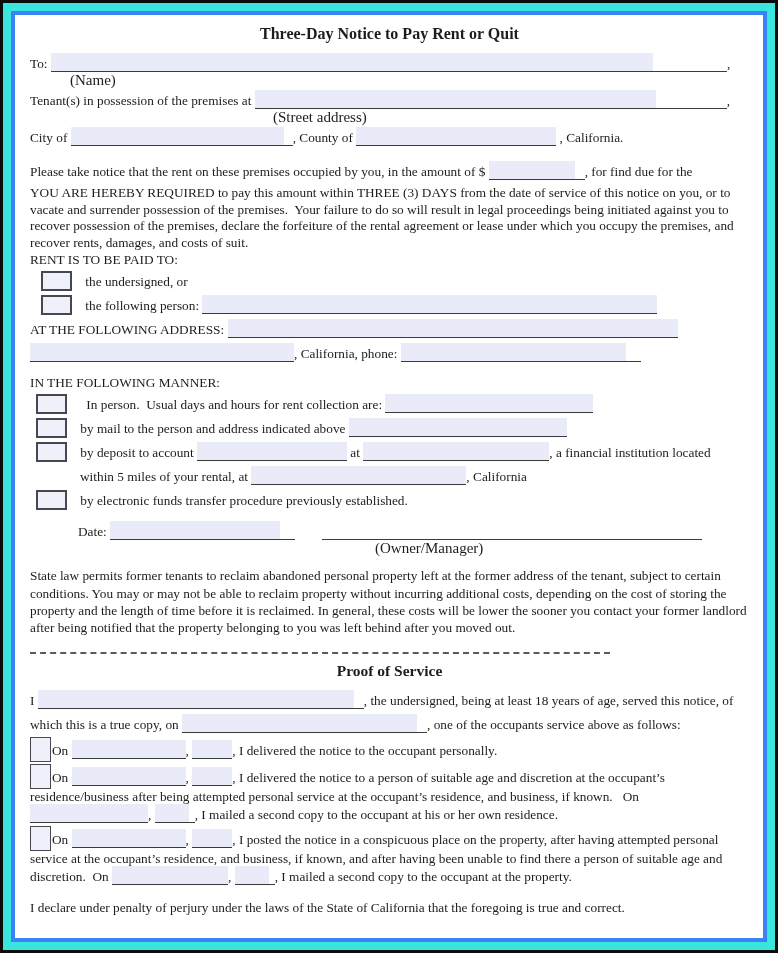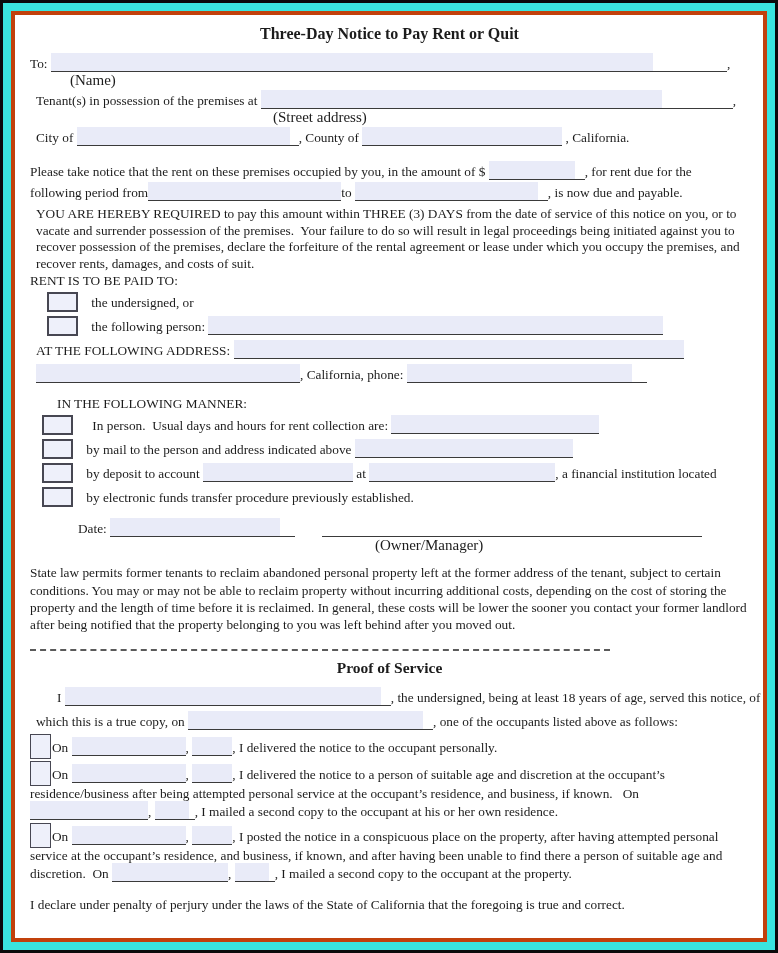--- a/index.html
+++ b/index.html
@@ -1,40 +1,40 @@
 <!DOCTYPE html>
 <html><head>
 <meta charset="utf-8">
 <style>
   html,body{margin:0;padding:0;}
   body{width:778px;height:953px;overflow:hidden;background:#ffffff;}
   .frame-outer{box-sizing:border-box;width:778px;height:953px;background:#0b0b0b;padding:3px;}
   .frame-cyan{box-sizing:border-box;width:100%;height:100%;background:#3ae5de;padding:8px;}
-  .page{box-sizing:border-box;width:100%;height:100%;background:#ffffff;border:4px solid #c2410c;
+  .page{box-sizing:border-box;width:100%;height:100%;background:#ffffff;border:4px solid #3b82f6;
         font-family:"Liberation Serif","DejaVu Serif",serif;color:#1c1c1c;font-size:13.3px;
         padding:4px 14px 0 15px;overflow:hidden;}
   .ws{white-space:pre-wrap;}
   h1.title{font-size:16px;font-weight:bold;text-align:center;margin:6px 0 10px 0;}
   h2.proof-title{font-size:15.5px;font-weight:bold;text-align:center;margin:8px 0 6px 0;}
   .row{margin:0;line-height:21px;white-space:nowrap;}
   .para{line-height:16.6px;margin:0;font-family:Liberation Serif, serif;}
   .blank{position:relative;display:inline-block;height:16px;border-bottom:1px solid #3a3a3a;vertical-align:-4px;}
   .fill{position:absolute;left:0;top:-2px;bottom:0;width:100%;background:#e9ebf8;}
   .line{display:inline-block;height:16px;border-bottom:1px solid #3a3a3a;vertical-align:-4px;}
   .sub{font-size:15px;line-height:13px;margin:0;}
   .cb{box-sizing:border-box;display:inline-block;width:31px;height:20px;border:2px solid #474752;
       background:#eef0fa;vertical-align:-5px;}
   .cb-tall{box-sizing:border-box;display:inline-block;width:21px;height:25px;border:1.5px solid #474752;
       background:#eef0fa;vertical-align:-7px;margin-right:1px;}
   .indent1{margin-left:11px;}
   .lbl{margin-left:10px;}
   .dashes{width:580px;border-top:2px dashed #5a5a5a;height:0;margin:16px 0 0 0;}
   .caps{margin:0;line-height:17px;}
-  .gap-top-s{margin-top:3px;margin-left:6px;}
-  .gap-top-m{margin-top:10px;margin-left:27px;}
+  .gap-top-s{margin-top:3px;}
+  .gap-top-m{margin-top:10px;}
   .gap-top-l{margin-top:13px;}
 </style>
 </head>
 <body>
 
 <div class="frame-outer">
 <div class="frame-cyan">
 <div class="page">
 
   <h1 class="title">Three-Day Notice to Pay Rent or Quit</h1>
@@ -53,25 +53,21 @@
 
   <p class="row gap-top-s">
     <span>City of</span>
     <span class="blank" style="width:222px"><span class="fill" style="width:96%"></span></span><span>, County of</span>
     <span class="blank" style="width:200px"><span class="fill"></span></span>
     <span>, California.</span>
   </p>
 
   <p class="row gap-top-l">
     <span class="ws">Please take notice that the rent on these premises occupied by you, in the amount of $</span>
-    <span class="blank" style="width:96px"><span class="fill" style="width:90%"></span></span><span>, for rent due for the</span>
-  </p>
-  <p class="row">
-    <span>following period from</span><span class="blank" style="width:193px"><span class="fill"></span></span><span>to</span>
-    <span class="blank" style="width:193px"><span class="fill" style="width:95%"></span></span><span>, is now due and payable.</span>
+    <span class="blank" style="width:96px"><span class="fill" style="width:90%"></span></span><span>, for find due for the</span>
   </p>
 
   <p class="para ws gap-top-s">YOU ARE HEREBY REQUIRED to pay this amount within THREE (3) DAYS from the date of service of this notice on you, or to vacate and surrender possession of the premises.  Your failure to do so will result in legal proceedings being initiated against you to recover possession of the premises, declare the forfeiture of the rental agreement or lease under which you occupy the premises, and recover rents, damages, and costs of suit.</p>
 
   <p class="caps">RENT IS TO BE PAID TO:</p>
   <p class="row gap-top-s">
     <span class="cb indent1"></span>
     <span class="lbl">the undersigned, or</span>
   </p>
   <p class="row gap-top-s">
@@ -100,20 +96,24 @@
     <span class="lbl">by mail to the person and address indicated above</span>
     <span class="blank" style="width:218px"><span class="fill"></span></span>
   </p>
   <p class="row gap-top-s">
     <span class="cb" style="margin-left:6px"></span>
     <span class="lbl">by deposit to account</span>
     <span class="blank" style="width:150px"><span class="fill"></span></span>
     <span>at</span>
     <span class="blank" style="width:186px"><span class="fill"></span></span><span>, a financial institution located</span>
   </p>
+  <p class="row gap-top-s" style="margin-left:50px">
+    <span>within 5 miles of your rental, at</span>
+    <span class="blank" style="width:215px"><span class="fill"></span></span><span>, California</span>
+  </p>
   <p class="row gap-top-s">
     <span class="cb" style="margin-left:6px"></span>
     <span class="lbl">by electronic funds transfer procedure previously established.</span>
   </p>
 
   <p class="row gap-top-m" style="margin-left:48px">
     <span>Date:</span>
     <span class="blank" style="width:185px"><span class="fill" style="width:92%"></span></span>
     <span class="line" style="width:380px;margin-left:24px"></span>
   </p>
@@ -123,21 +123,21 @@
 
   <div class="dashes"></div>
   <h2 class="proof-title">Proof of Service</h2>
 
   <p class="row gap-top-m">
     <span>I</span>
     <span class="blank" style="width:326px"><span class="fill" style="width:97%"></span></span><span>, the undersigned, being at least 18 years of age, served this notice, of</span>
   </p>
   <p class="row gap-top-s">
     <span>which this is a true copy, on</span>
-    <span class="blank" style="width:245px"><span class="fill" style="width:96%"></span></span><span>, one of the occupants listed above as follows:</span>
+    <span class="blank" style="width:245px"><span class="fill" style="width:96%"></span></span><span>, one of the occupants service above as follows:</span>
   </p>
 
   <p class="row" style="margin-top:2px">
     <span class="cb-tall"></span><span>On</span>
     <span class="blank" style="width:114px"><span class="fill"></span></span><span>,</span>
     <span class="blank" style="width:40px"><span class="fill"></span></span><span>, I delivered the notice to the occupant personally.</span>
   </p>
 
   <p class="para" style="margin-top:2px">
     <span class="cb-tall"></span><span>On</span>

